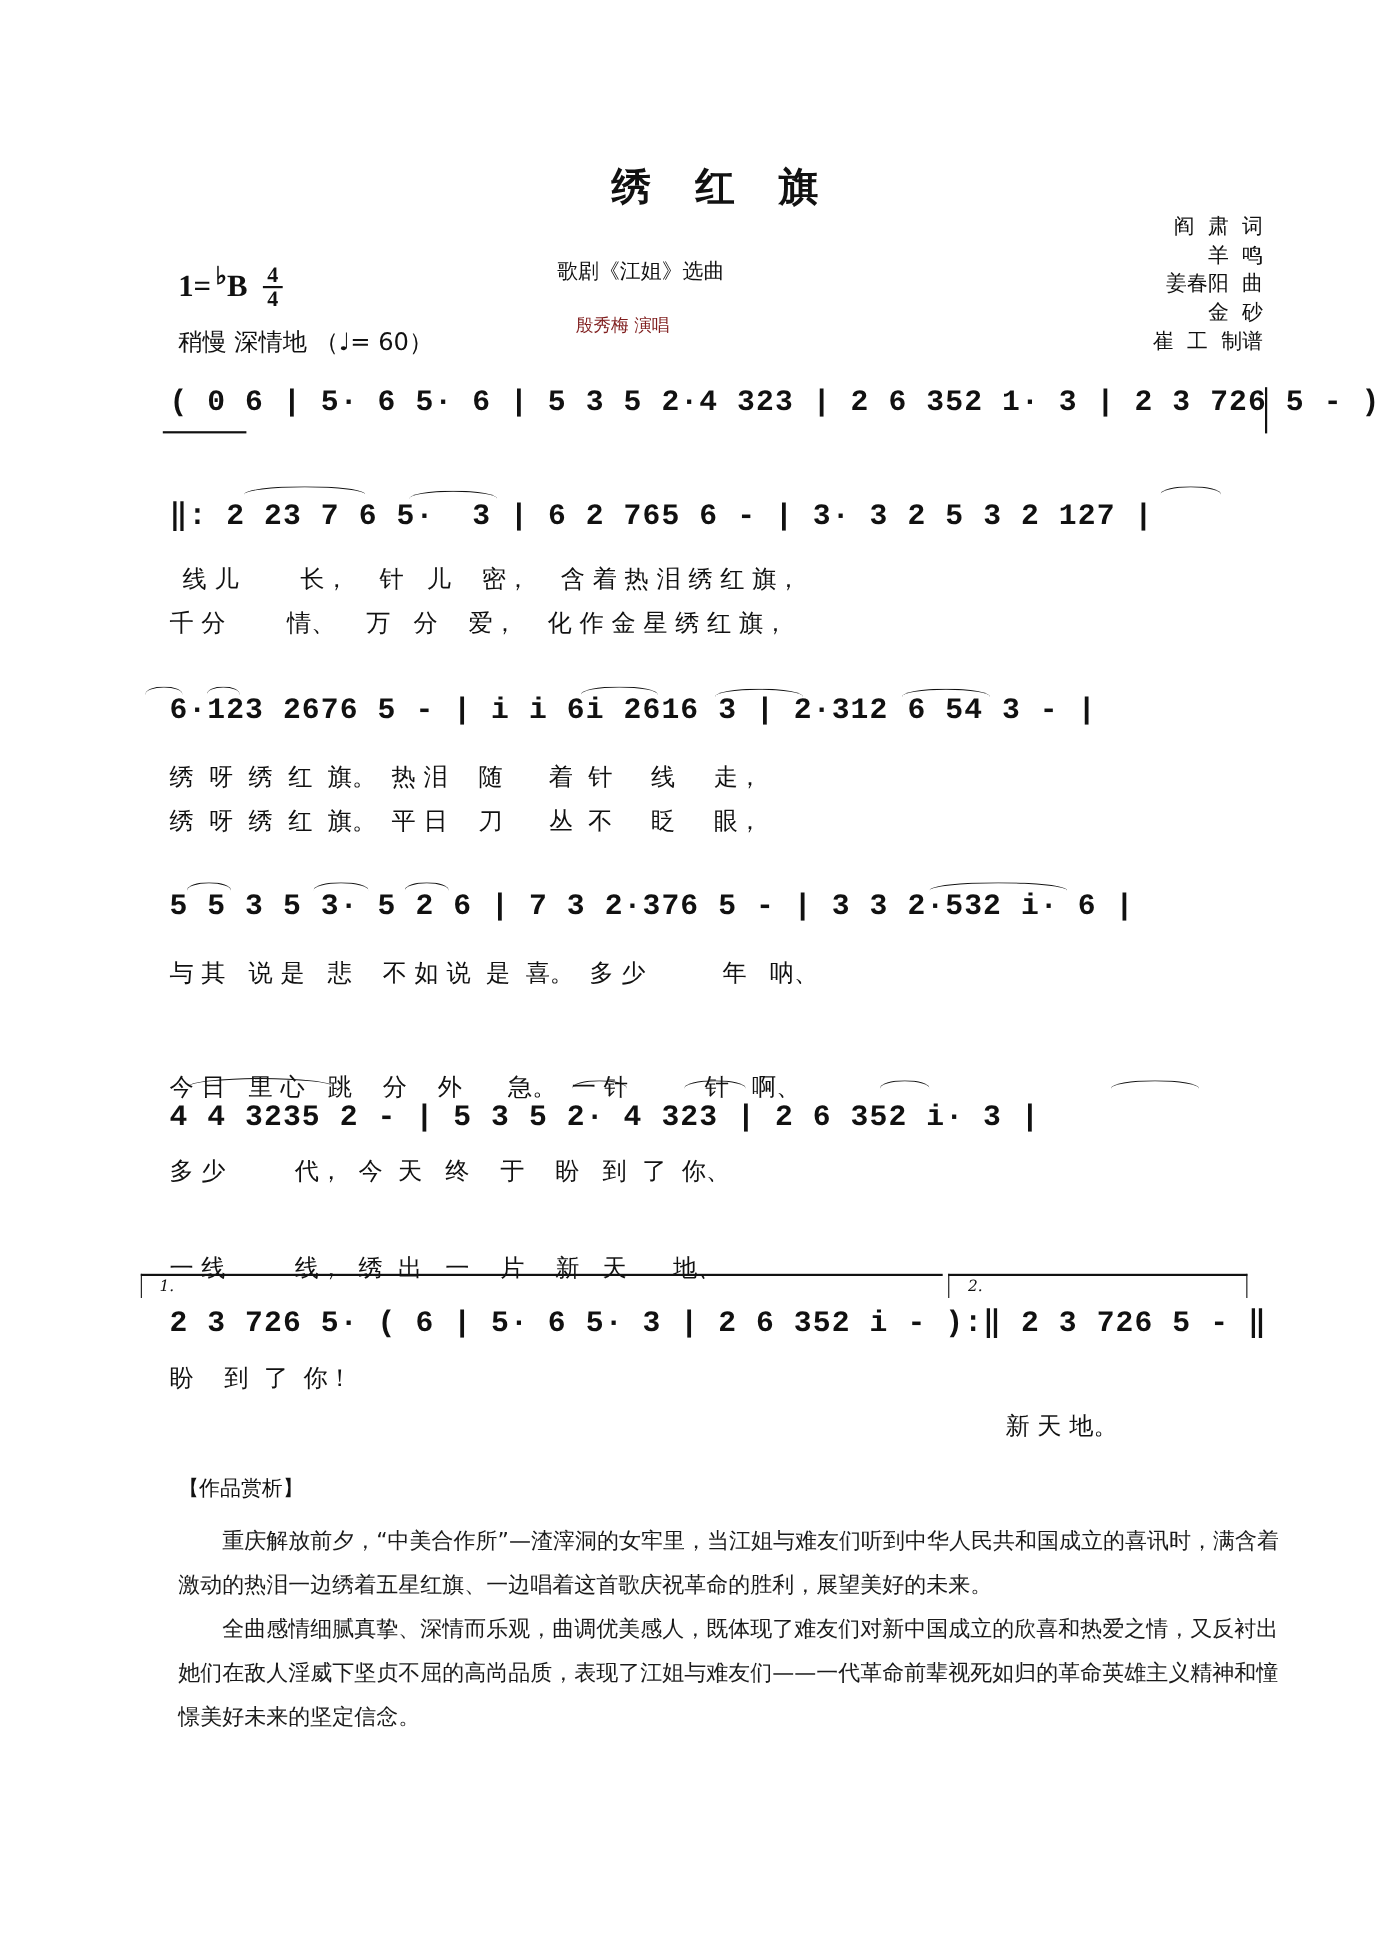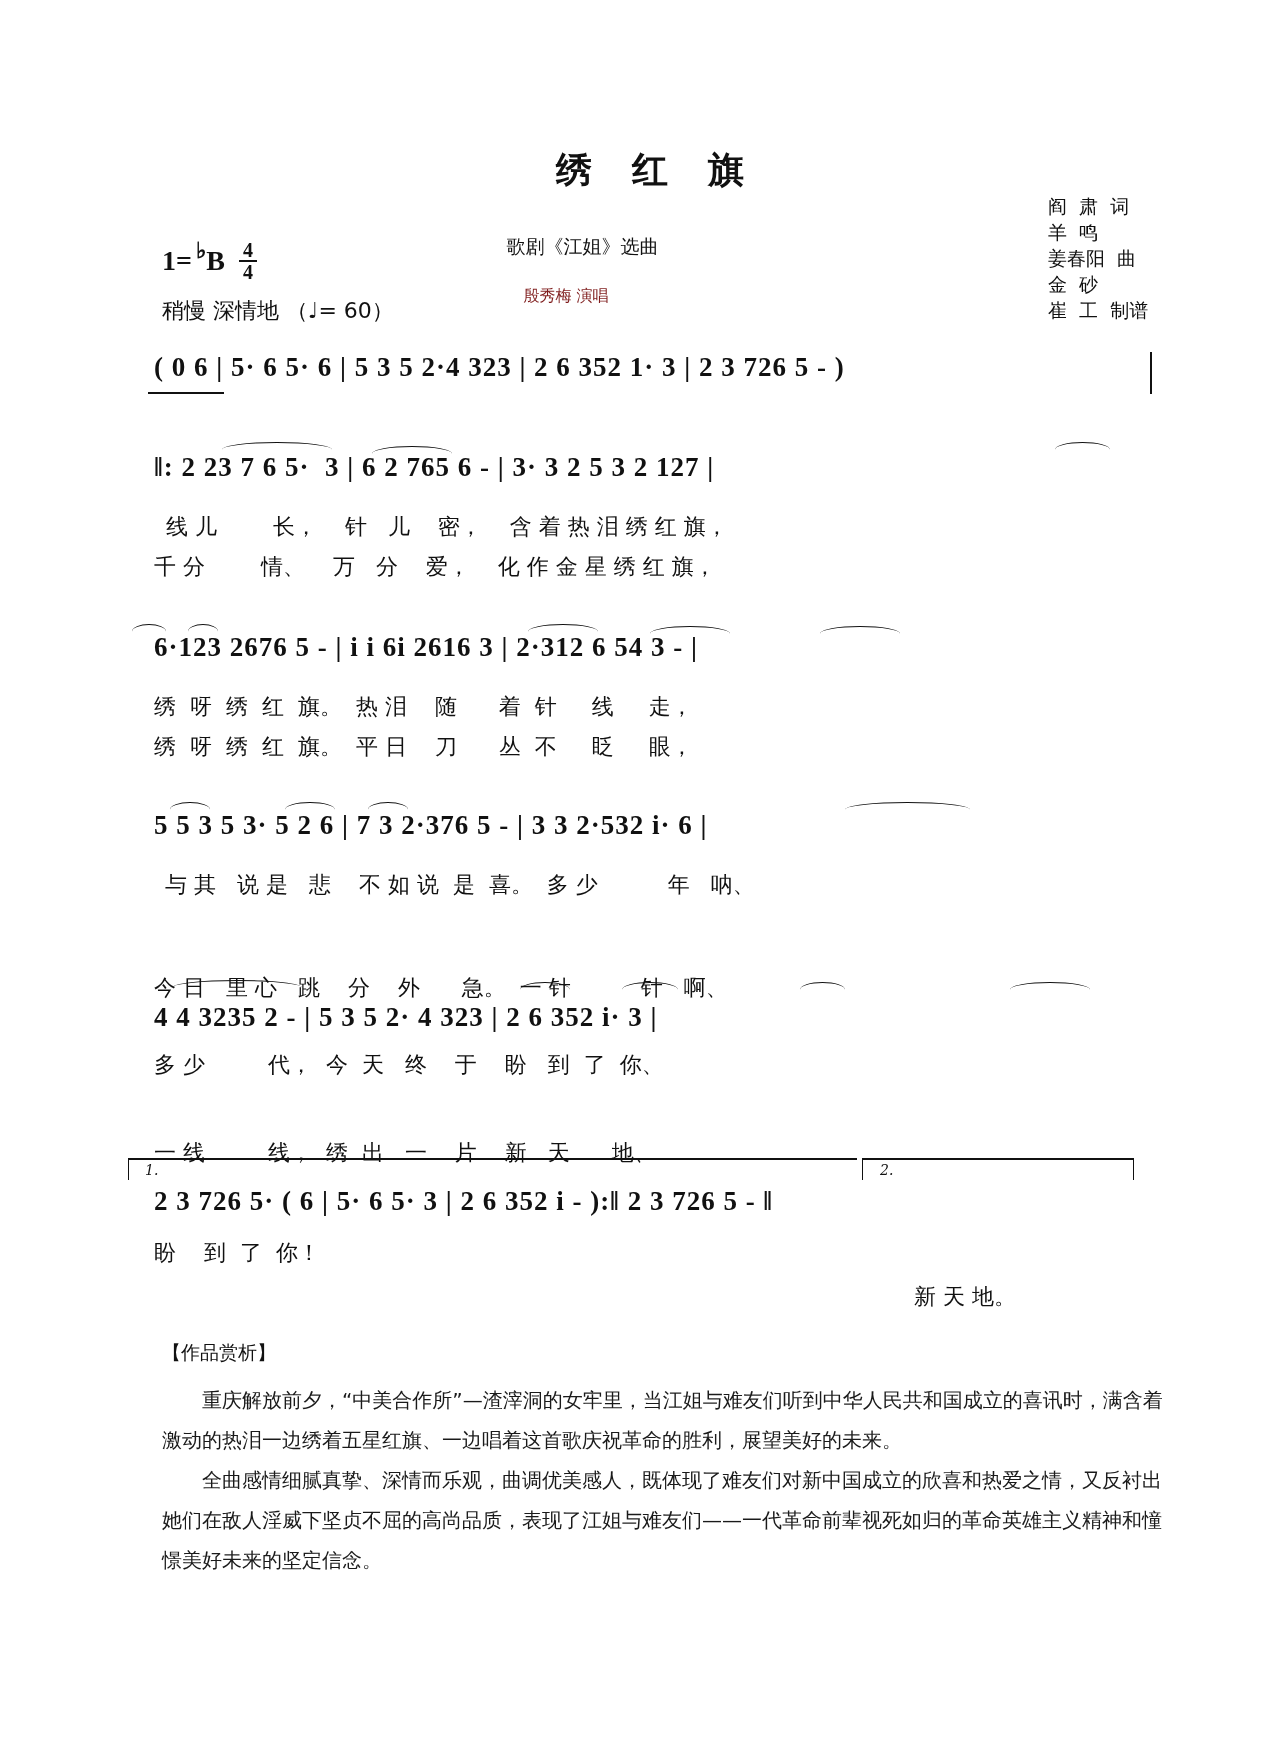--- a/index.html
+++ b/index.html
@@ -5,29 +5,29 @@
   html, body { margin: 0; padding: 0; background: #ffffff; }
   body { width: 1272px; height: 1761px; position: relative; overflow: hidden;
          font-family: "DejaVu Serif", "Liberation Serif", serif; color: #111; }
   .abs { position: absolute; padding-left: 34px; }
   .title { left: 0; width: 1272px; top: 146px; text-align: center;
            font-family: "DejaVu Sans", sans-serif; font-weight: bold; font-size: 36px;
            letter-spacing: 40px; color: #111; }
   .subtitle { left: 0; width: 1097px; top: 234px; text-align: center; font-size: 19px; }
   .performer { left: 0; width: 1064px; top: 286px; text-align: center; font-size: 16px; color: #7f1d1d; }
   .credits { left: 1014px; top: 193px; font-size: 19px; line-height: 26px; }
-  .credits div { white-space: pre; }
+  .credits div { white-space: pre; text-align: right; }
   .key { left: 128px; top: 240px; font-family: "Liberation Serif", serif; font-weight: bold; font-size: 28px; display: flex; align-items: center; }
   .key .flat { font-size: 22px; position: relative; top: -10px; margin-left: 4px; }
   .timesig { display: inline-flex; flex-direction: column; align-items: center; margin-left: 14px; font-size: 20px; line-height: 20px; }
   .timesig .bar { width: 18px; height: 2px; background: #111; }
   .tempo { left: 128px; top: 296px; font-size: 22px; font-family: "DejaVu Sans", sans-serif; }
 
   .staff { left: 120px; width: 1030px; }
-  .notes { font-family: Liberation Serif, serif; font-weight: bold; font-size: 27px;
+  .notes { font-family: Liberation Mono, monospace; font-weight: bold; font-size: 27px;
            white-space: pre; letter-spacing: 1px; }
   .bar-line { position: absolute; width: 2px; background: #111; }
   .lyric { font-size: 22px; white-space: pre; font-family: "DejaVu Serif", serif; }
   .slur { position: absolute; height: 14px; border-top: 1.5px solid #111; border-radius: 50% 50% 0 0; }
   .uline { position: absolute; height: 1.5px; background: #111; }
 
   .volta { position: absolute; border-top: 2px solid #111; border-left: 1.5px solid #111; height: 20px; }
   .volta-label { position: absolute; font-size: 14px; font-style: italic; }
 
   .analysis-head { left: 128px; top: 1340px; font-size: 19px; font-family: "DejaVu Sans", sans-serif; }
@@ -83,21 +83,21 @@
 <div class="slur" style="left:650px;top:626px;width:80px;"></div>
 <div class="slur" style="left:820px;top:626px;width:80px;"></div>
 <div class="abs staff lyric" style="top:692px;">绣  呀  绣  红  旗。  热 泪    随      着  针     线     走，</div>
 <div class="abs staff lyric" style="top:732px;">绣  呀  绣  红  旗。  平 日    刀      丛  不     眨     眼，</div>
 
 <div class="abs staff notes" style="top:810px;">5 5 3 5 3· 5 2 6 | 7 3 2·376 5 - | 3 3 2·532 i· 6 |</div>
 <div class="slur" style="left:170px;top:802px;width:40px;"></div>
 <div class="slur" style="left:285px;top:802px;width:50px;"></div>
 <div class="slur" style="left:368px;top:802px;width:40px;"></div>
 <div class="slur" style="left:845px;top:802px;width:125px;"></div>
-<div class="abs staff lyric" style="top:870px;margin-left:11px;">与 其   说 是   悲    不 如 说  是  喜。  多 少          年   呐、</div>
+<div class="abs staff lyric" style="top:870px;">与 其   说 是   悲    不 如 说  是  喜。  多 少          年   呐、</div>
 <div class="abs staff lyric" style="top:962px;margin-top:11px;">今 日   里 心   跳    分    外      急。  一 针          针   啊、</div>
 
 <div class="abs staff notes" style="top:990px;margin-top:12px;">4 4 3235 2 - | 5 3 5 2· 4 323 | 2 6 352 i· 3 |</div>
 <div class="slur" style="left:172px;top:980px;width:130px;"></div>
 <div class="slur" style="left:520px;top:982px;width:50px;"></div>
 <div class="slur" style="left:622px;top:982px;width:56px;"></div>
 <div class="slur" style="left:800px;top:982px;width:45px;"></div>
 <div class="slur" style="left:1010px;top:982px;width:80px;"></div>
 <div class="abs staff lyric" style="top:1050px;">多 少         代，  今  天   终    于    盼   到  了  你、</div>
 <div class="abs staff lyric" style="top:1138px;">一 线         线，  绣  出   一    片    新   天      地、</div>

